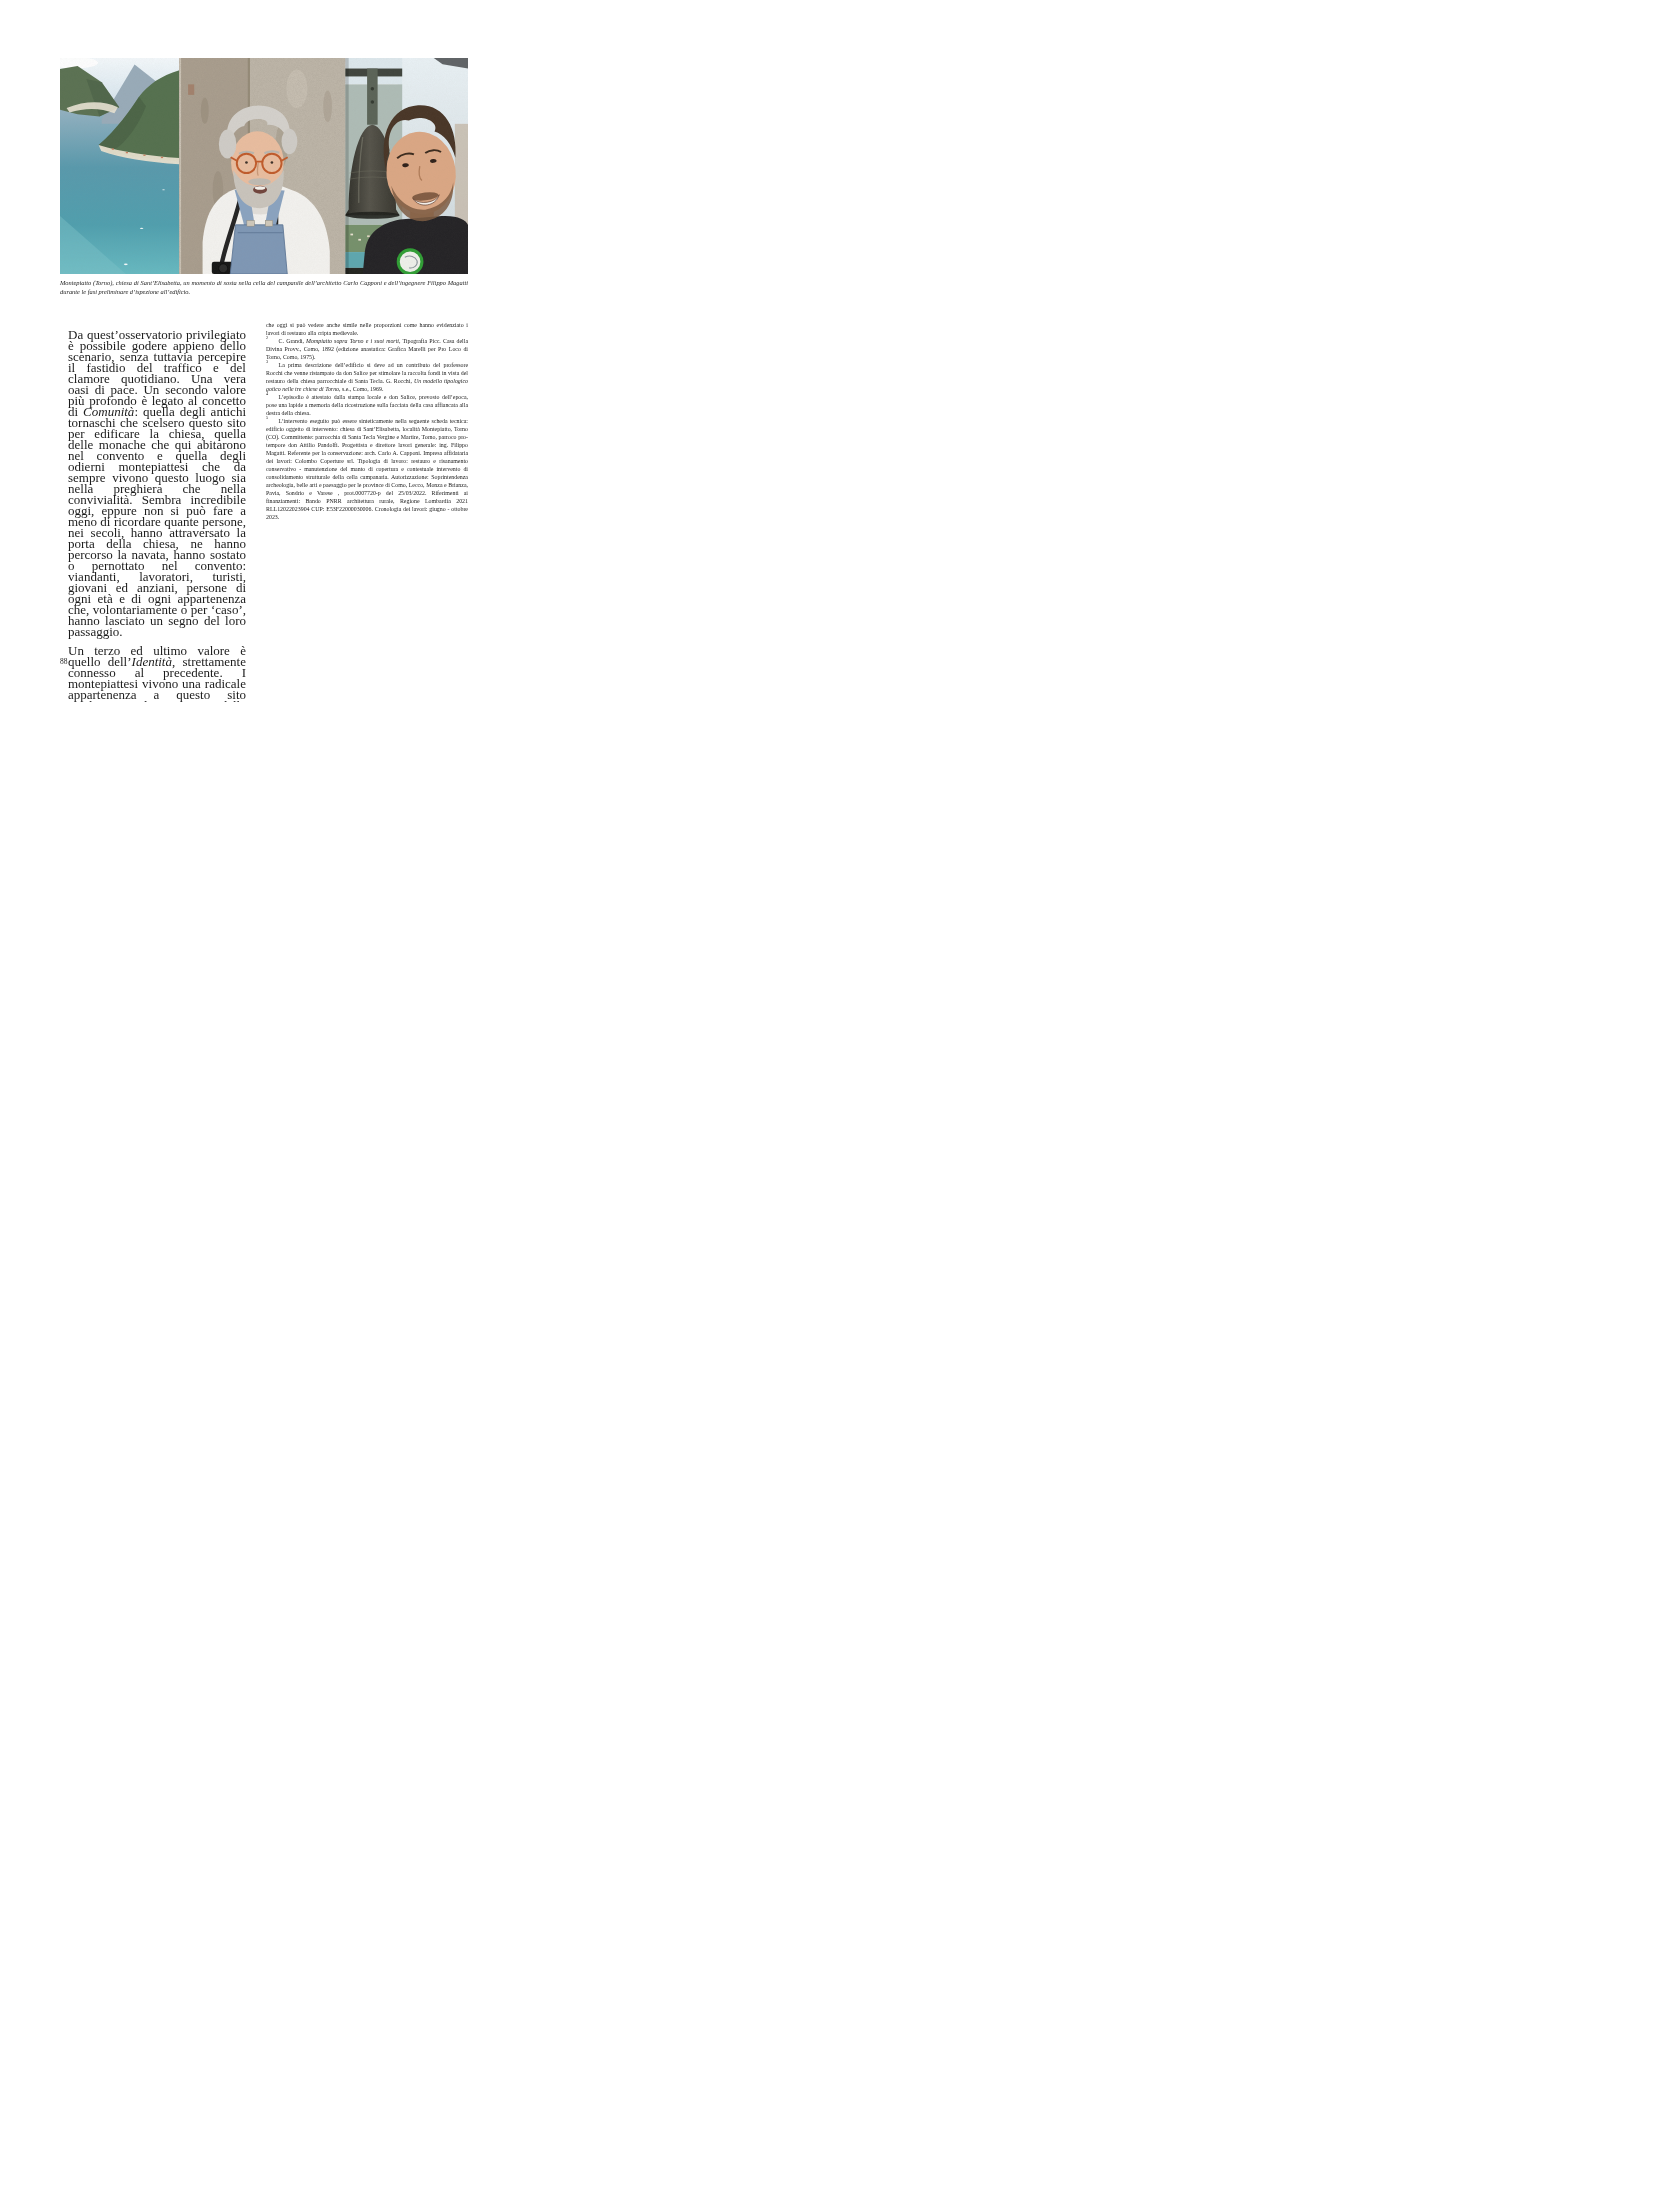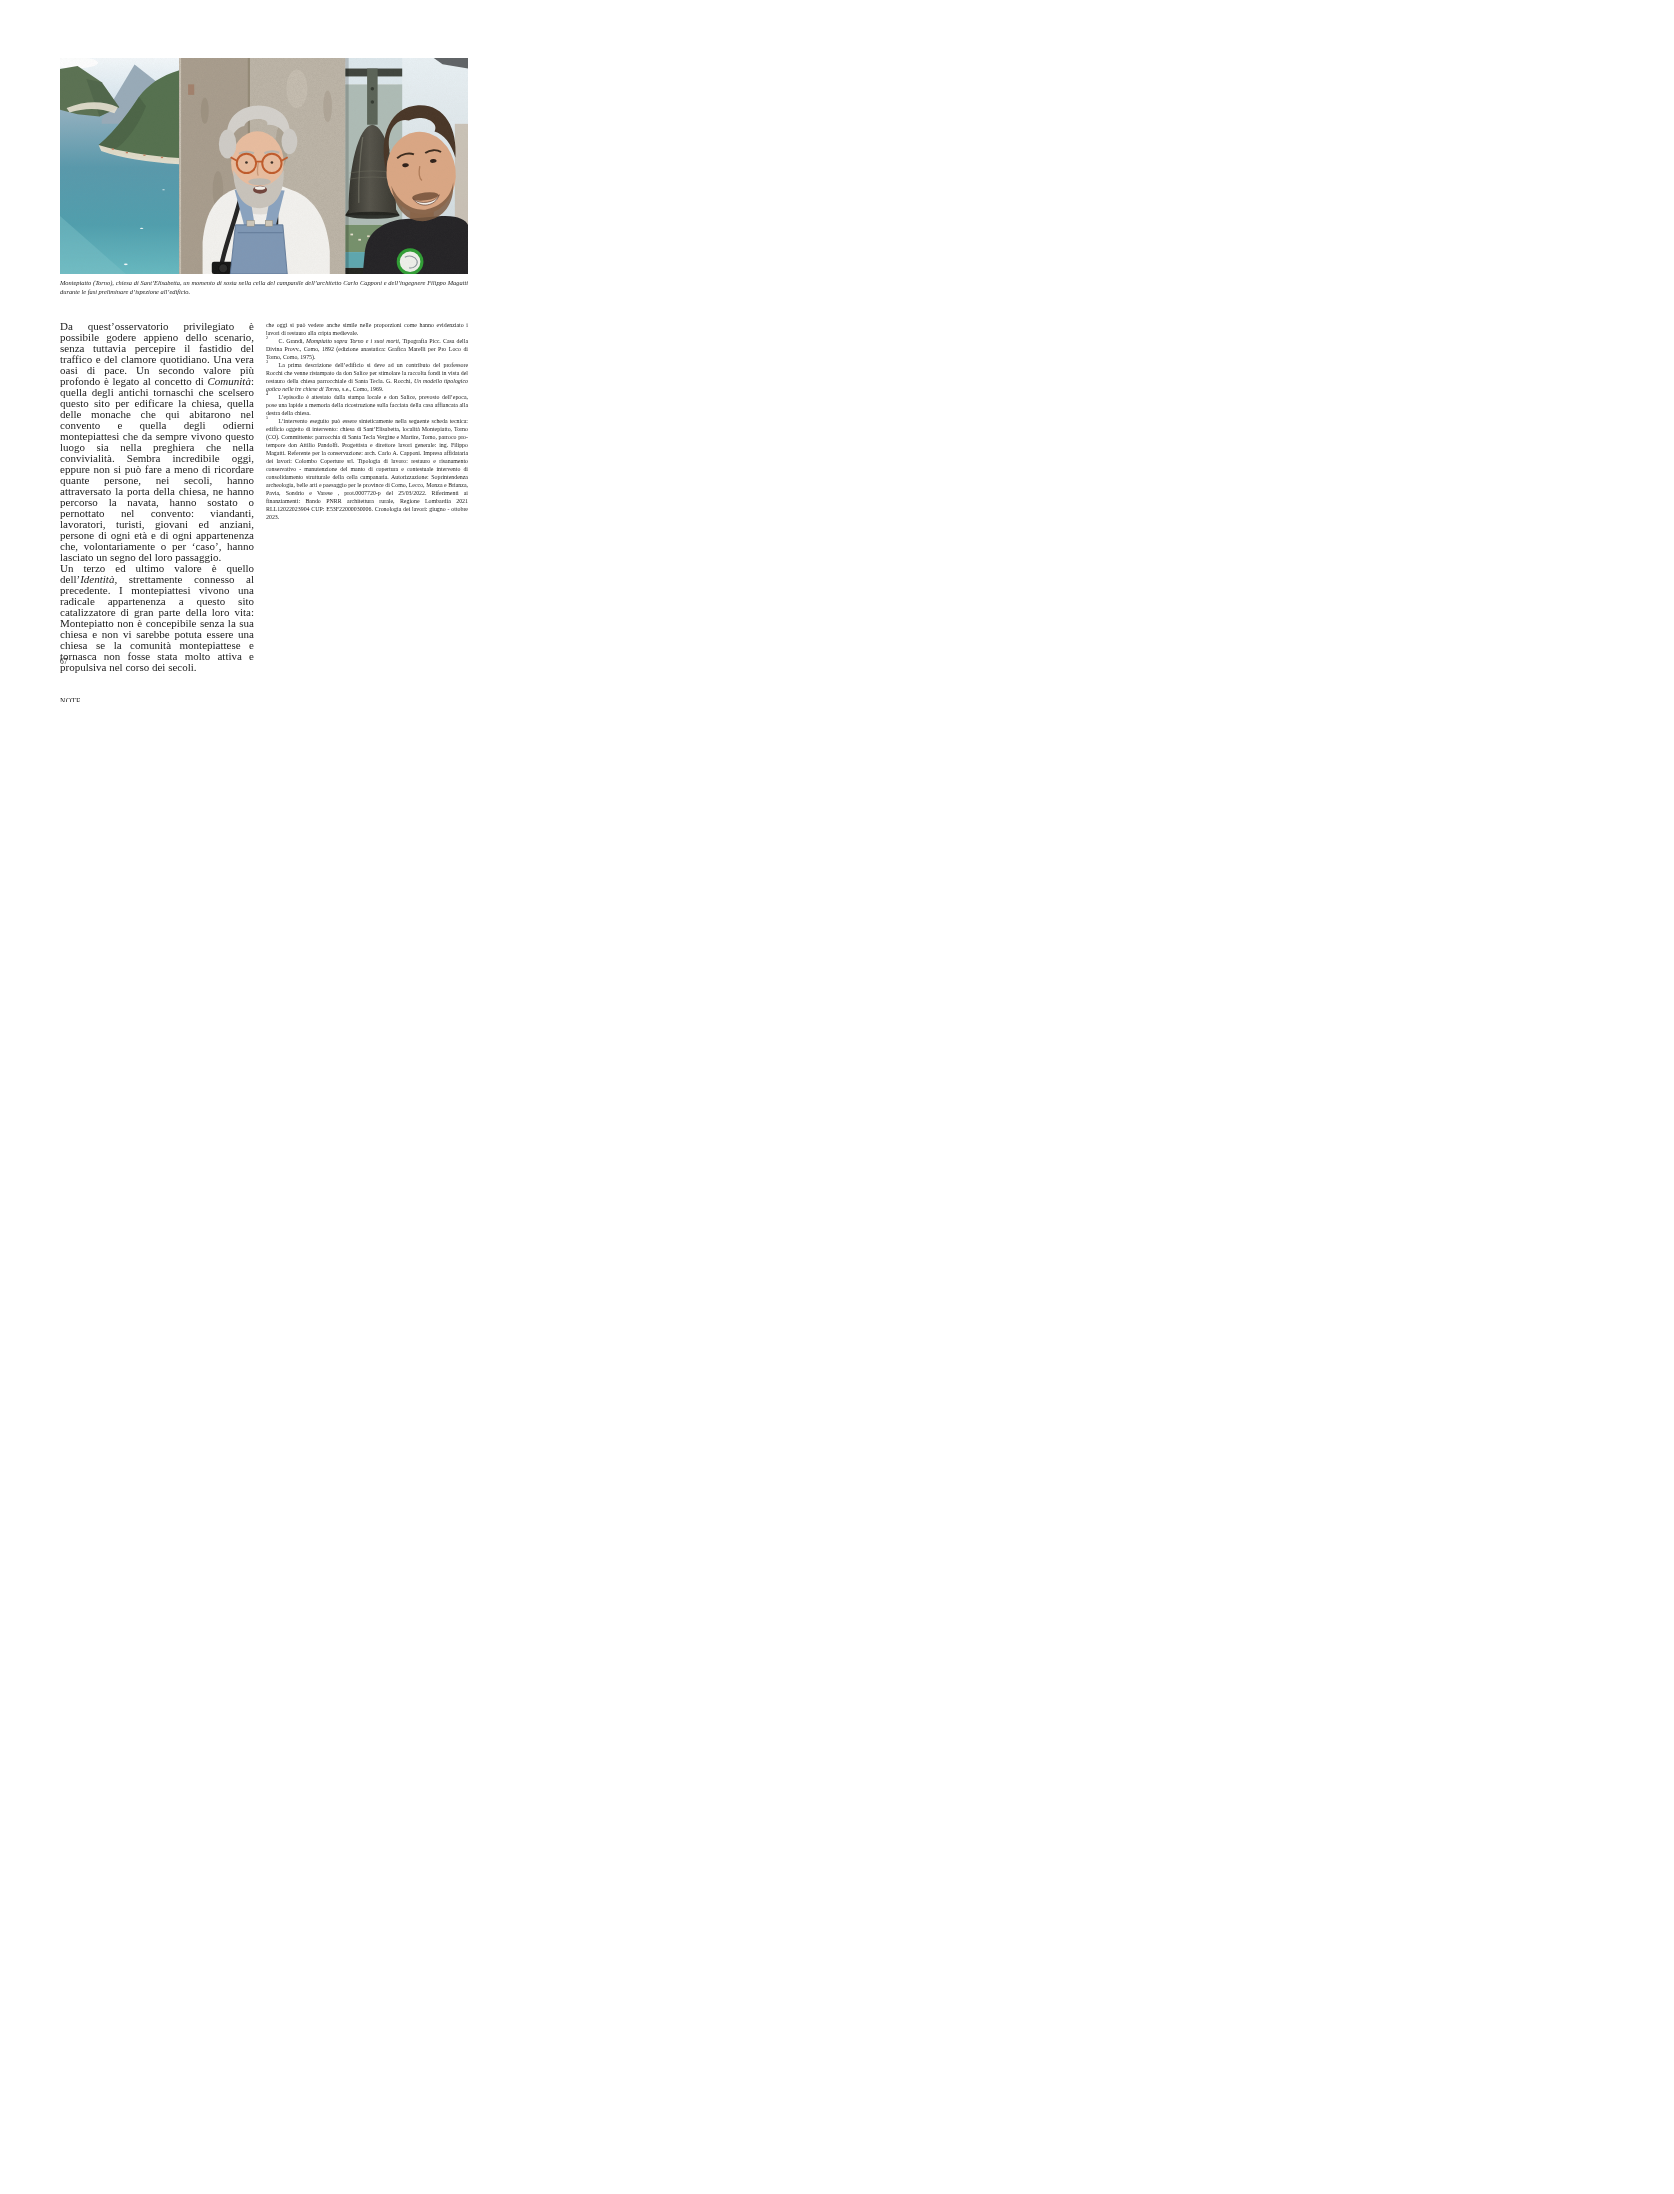--- a/index.html
+++ b/index.html
@@ -24,22 +24,22 @@
   }
   .columns{
     display:flex;
     gap:12px;
     margin-top:25px;
     align-items:flex-start;
   }
   .col-left{width:194px;}
   .col-right{width:202px;}
   .body-text{
-    margin:0;
-    font-size:11px;
+    margin:8px;
+    font-size:13px;
     line-height:11px;
     text-align:justify;
   }
   .notes-heading{
     margin:24px 0 4px 0;
     font-size:7.7px;
     font-weight:normal;
     letter-spacing:0.1px;
   }
   .note{
@@ -233,15 +233,15 @@
         <p class="note"><span>che oggi si può vedere anche simile nelle proporzioni come hanno evidenziato i lavori di restauro alla cripta medievale.</span></p>
         <p class="note"><sup class="note-num">2</sup><span>C. Grandi, </span><i>Mompiatto sopra Torno e i suoi morti</i><span>, Tipografia Picc. Casa della Divina Provv., Como, 1892 (edizione anastatica: Grafica Marelli per Pro Loco di Torno, Como, 1975).</span></p>
         <p class="note"><sup class="note-num">3</sup><span>La prima descrizione dell’edificio si deve ad un contributo del professore Rocchi che venne ristampato da don Salice per stimolare la raccolta fondi in vista del restauro della chiesa parrocchiale di Santa Tecla. G. Rocchi, </span><i>Un modello tipologico gotico nelle tre chiese di Torno</i><span>, s.e., Como, 1969.</span></p>
         <p class="note"><sup class="note-num">4</sup><span>L’episodio è attestato dalla stampa locale e don Salice, prevosto dell’epoca, pose una lapide a memoria della ricostruzione sulla facciata della casa affiancata alla destra della chiesa.</span></p>
         <p class="note"><sup class="note-num">5</sup><span>L’intervento eseguito può essere sinteticamente nella seguente scheda tecnica: edificio oggetto di intervento: chiesa di Sant’Elisabetta, località Montepiatto, Torno (CO). Committente: parrocchia di Santa Tecla Vergine e Martire, Torno, parroco pro-tempore don Attilio Pandolfi. Progettista e direttore lavori generale: ing. Filippo Magatti. Referente per la conservazione: arch. Carlo A. Capponi. Impresa affidataria dei lavori: Colombo Coperture srl. Tipologia di lavoro: restauro e risanamento conservativo - manutenzione del manto di copertura e contestuale intervento di consolidamento strutturale della cella campanaria. Autorizzazione: Soprintendenza archeologia, belle arti e paesaggio per le province di Como, Lecco, Monza e Brianza, Pavia, Sondrio e Varese , prot.0007720-p del 25/03/2022. Riferimenti ai finanziamenti: Bando PNRR architettura rurale, Regione Lombardia 2021 RLL12022023904 CUP: E53F22000030006. Cronologia dei lavori: giugno - ottobre 2023.</span></p>
       </div>
 
     </div>
   </div>
 
-  <div class="page-number">67</div>
+  <div class="page-number">88</div>
 </div>
 
 
 </body></html>

